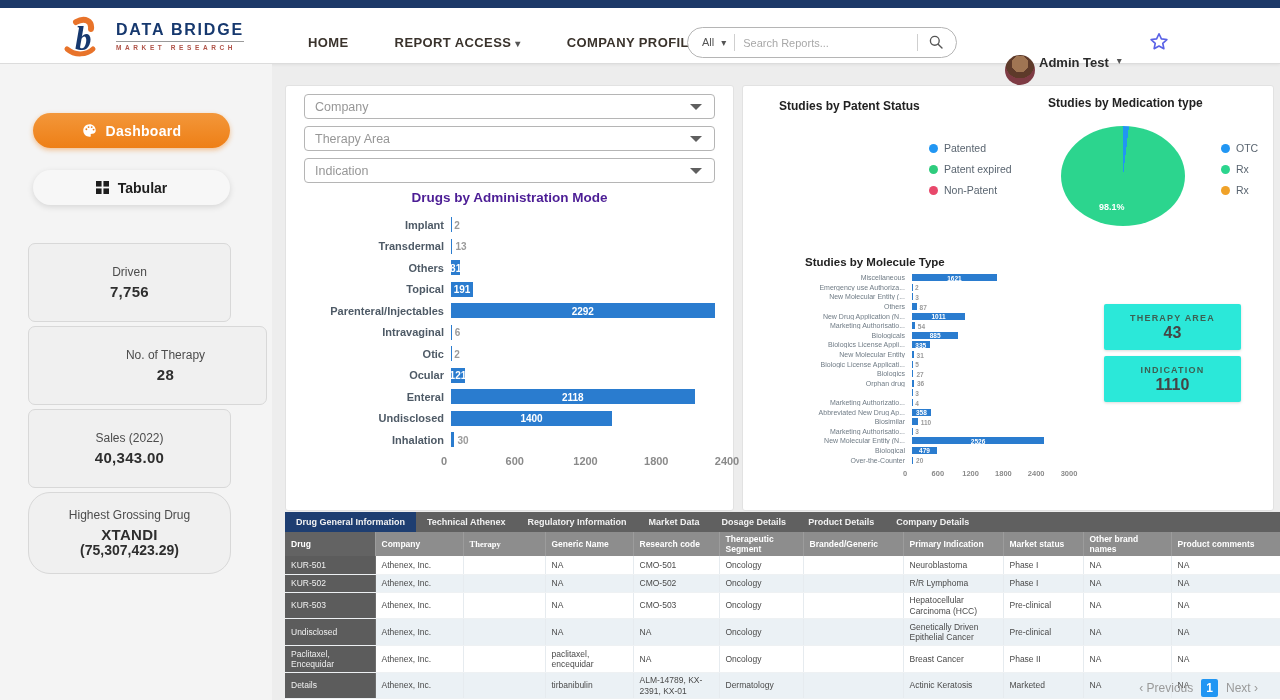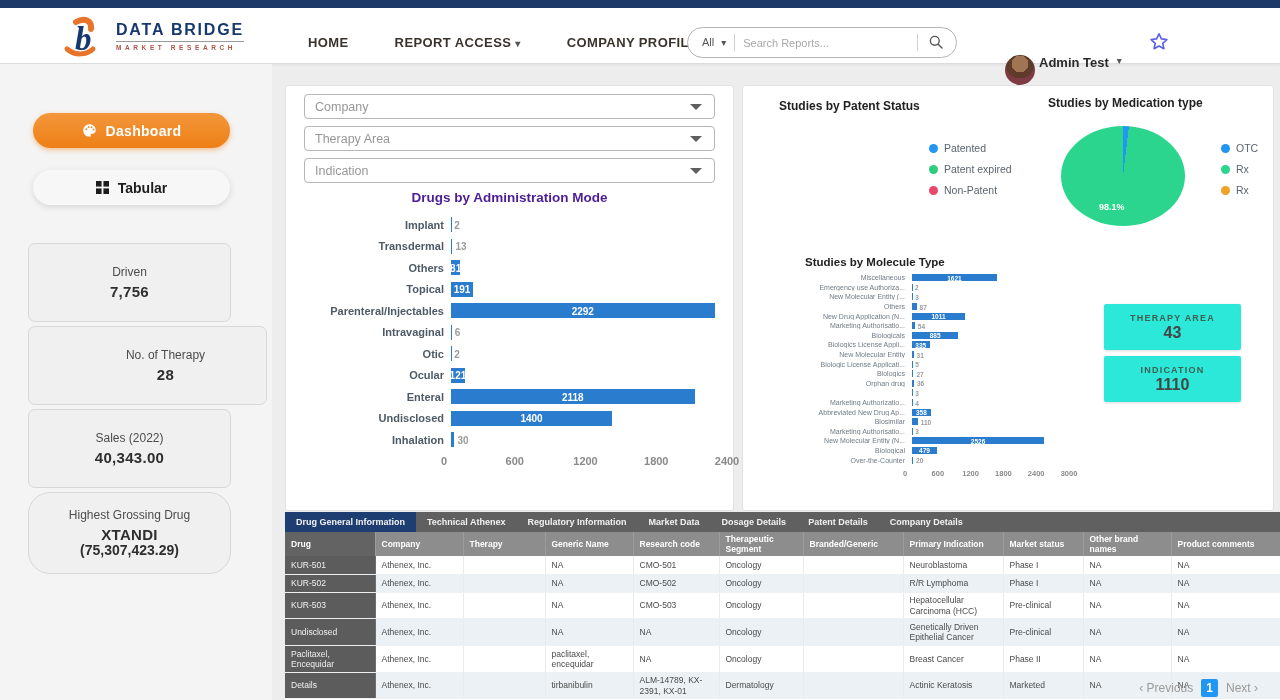--- a/index.html
+++ b/index.html
@@ -474,29 +474,29 @@
     </div>
   </div>
 
   <div id="table-wrap">
     <div class="tabbar" id="tabbar">
         <span class="tab active">Drug General Information</span>
         <span class="tab">Technical Athenex</span>
         <span class="tab">Regulatory Information</span>
         <span class="tab">Market Data</span>
         <span class="tab">Dosage Details</span>
-        <span class="tab">Patent Details</span>
+        <span class="tab">Product Details</span>
         <span class="tab">Company Details</span>
       </div>
     <table>
       <thead id="thead">
           <tr>
             <th class="first" style="width: 90px;">Drug</th>
             <th style="width: 88px;">Company</th>
-            <th style="width: 82px;">Therapy</th>
+            <th style="width: 82px; font-family: Liberation Serif, serif;">Therapy</th>
             <th style="width: 88px;">Generic Name</th>
             <th style="width: 86px;">Research code</th>
             <th style="width: 84px;">Therapeutic Segment</th>
             <th style="width: 100px;">Branded/Generic</th>
             <th style="width: 100px;">Primary Indication</th>
             <th style="width: 80px;">Market status</th>
             <th style="width: 88px;">Other brand names</th>
             <th style="width: 109px;">Product comments</th>
           </tr>
         </thead>

